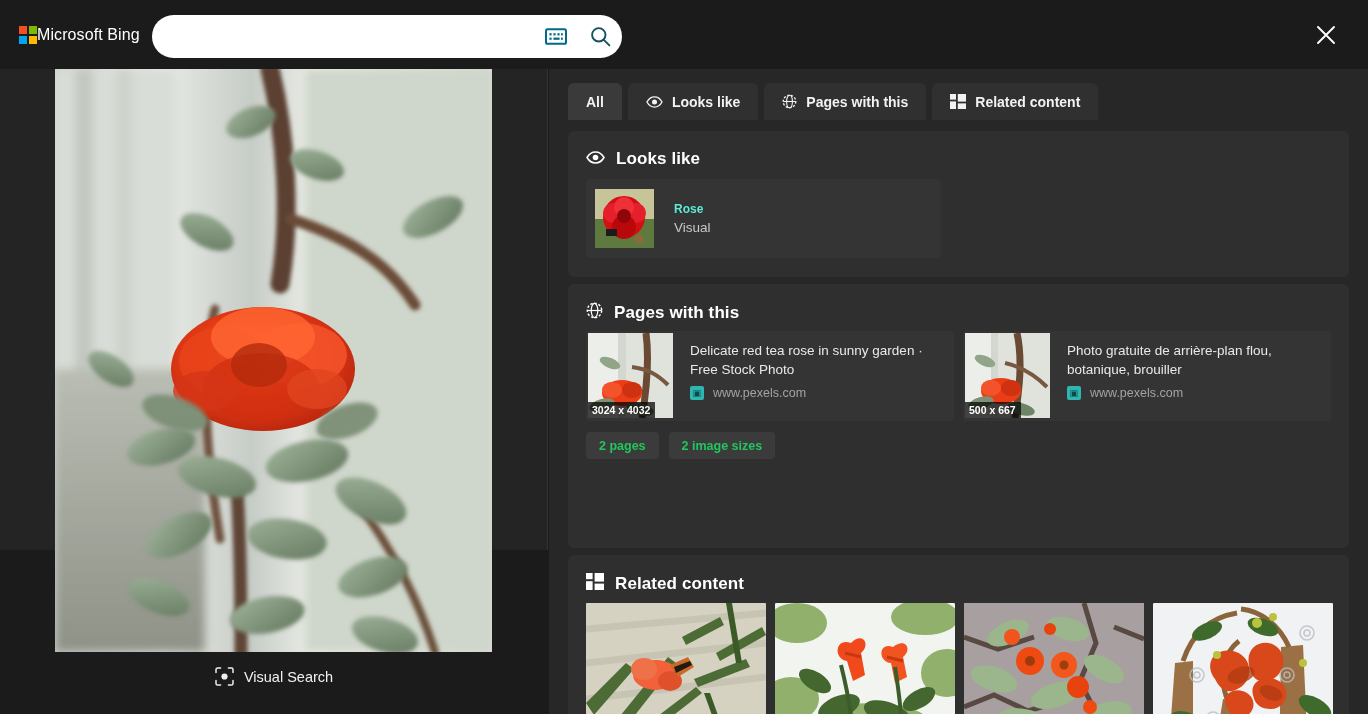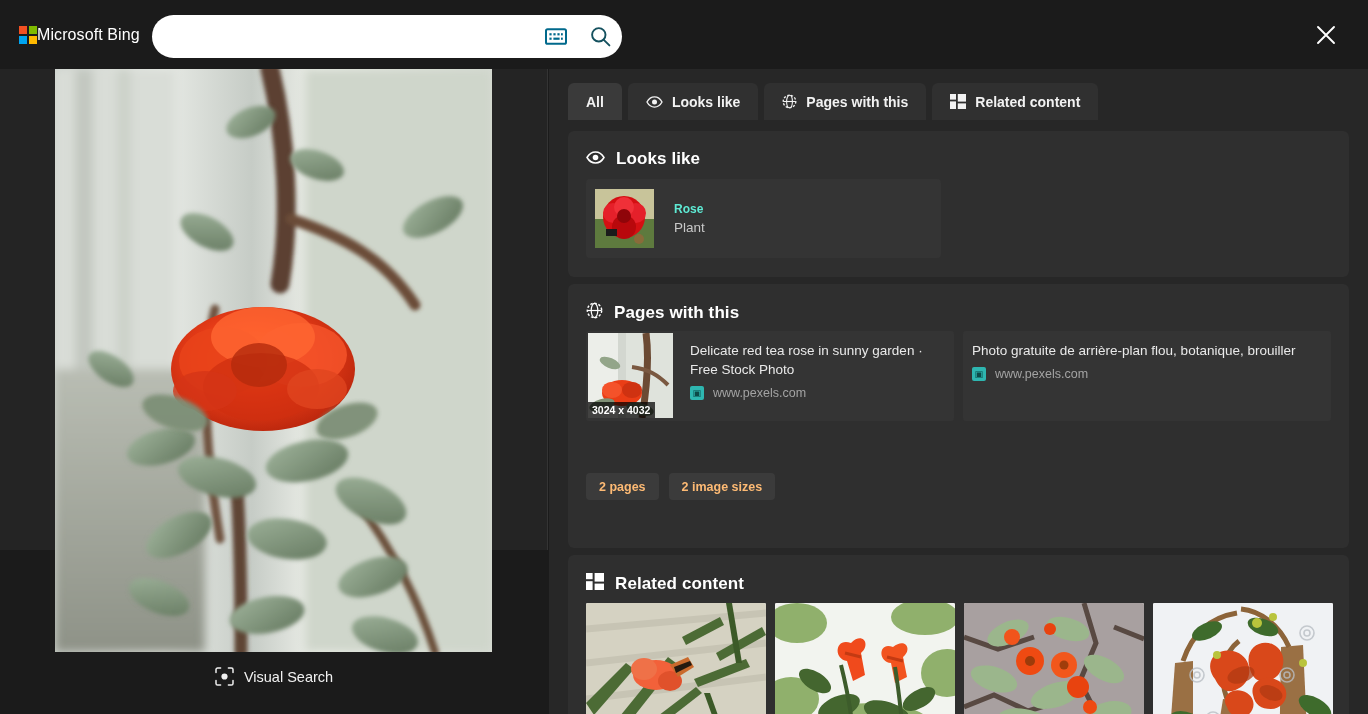--- a/index.html
+++ b/index.html
@@ -208,25 +208,24 @@
 
   .chips {
     position: absolute; left: 18px; top: 148px;
     display: flex; gap: 10px;
   }
   .chip {
     height: 27px;
     padding: 0 13px;
     background: #3b3b3b;
     border-radius: 4px;
-    color: #fdba74; font-size: 12.5px; font-weight: bold;
+    color: #22c55e; font-size: 12.5px; font-weight: bold;
     display: flex; align-items: center;
     cursor: pointer;
     white-space: nowrap;
-    margin-top: 41px;
   }
 
   
   .rel-grid {
     position: absolute; left: 18px; top: 48px;
     display: flex; gap: 9px;
   }
   .rel-card {
     width: 180px;
     background: #ffffff;
@@ -444,21 +443,21 @@
               <circle cx="29" cy="18" r="10" fill="#f03038"></circle>
               <circle cx="29" cy="38" r="12" fill="#b8080c"></circle>
               <circle cx="29" cy="27" r="7" fill="#8f0509"></circle>
             </g>
             <rect x="11" y="40" width="11" height="7" fill="#1b1b1b"></rect>
             <circle cx="44" cy="50" r="5" fill="#8a6b3a"></circle>
           </svg>
         </div>
         <div class="ll-text">
           <div class="ll-name">Rose</div>
-          <div class="ll-type">Plant</div>
+          <div class="ll-type">Visual</div>
         </div>
       </div>
     </div>
 
     <div class="section" id="sec-pages">
       <div class="sec-head">
         <span>
           <svg width="17" height="17" viewBox="0 0 17 17" fill="none">
             <circle cx="8.5" cy="8.5" r="7.2" stroke="#ffffff" stroke-width="1.4" stroke-dasharray="2.4 1.8"></circle>
             <ellipse cx="8.5" cy="8.5" rx="3.3" ry="7.2" stroke="#ffffff" stroke-width="1.2"></ellipse>
@@ -490,20 +489,36 @@
           <div class="pc-body">
             <div class="pc-title">Delicate red tea rose in sunny garden · Free Stock Photo</div>
             <div class="pc-source">
               <span class="favicon">▣</span>
               <span class="pc-url">www.pexels.com</span>
             </div>
           </div>
         </div>
 
         <div class="page-card">
+          <div class="pc-thumb">
+            <svg width="85" height="85" viewBox="0 0 85 85">
+              <rect width="85" height="85" fill="#dfe3dc"></rect>
+              <rect x="0" y="0" width="26" height="85" fill="#eceee9"></rect>
+              <rect x="26" y="0" width="7" height="85" fill="#d3d7d0"></rect>
+              <path d="M52 0 C58 28 54 58 50 85" stroke="#6b4a33" stroke-width="7" fill="none"></path>
+              <path d="M40 30 C58 34 70 42 82 54" stroke="#7a5840" stroke-width="4" fill="none"></path>
+              <ellipse cx="36" cy="58" rx="20" ry="13" fill="#ea3d16"></ellipse>
+              <ellipse cx="26" cy="55" rx="10" ry="8" fill="#f4522a"></ellipse>
+              <ellipse cx="46" cy="55" rx="10" ry="8" fill="#cf3211"></ellipse>
+              <ellipse cx="16" cy="70" rx="13" ry="6" fill="#7f9175" transform="rotate(-16 16 70)"></ellipse>
+              <ellipse cx="56" cy="76" rx="14" ry="6" fill="#6f8366" transform="rotate(14 56 76)"></ellipse>
+              <ellipse cx="20" cy="28" rx="11" ry="5" fill="#93a589" transform="rotate(22 20 28)"></ellipse>
+            </svg>
+            <span class="pc-badge">500 x 667</span>
+          </div>
           <div class="pc-body">
             <div class="pc-title">Photo gratuite de arrière-plan flou, botanique, brouiller</div>
             <div class="pc-source">
               <span class="favicon">▣</span>
               <span class="pc-url">www.pexels.com</span>
             </div>
           </div>
         </div>
       </div>
 

